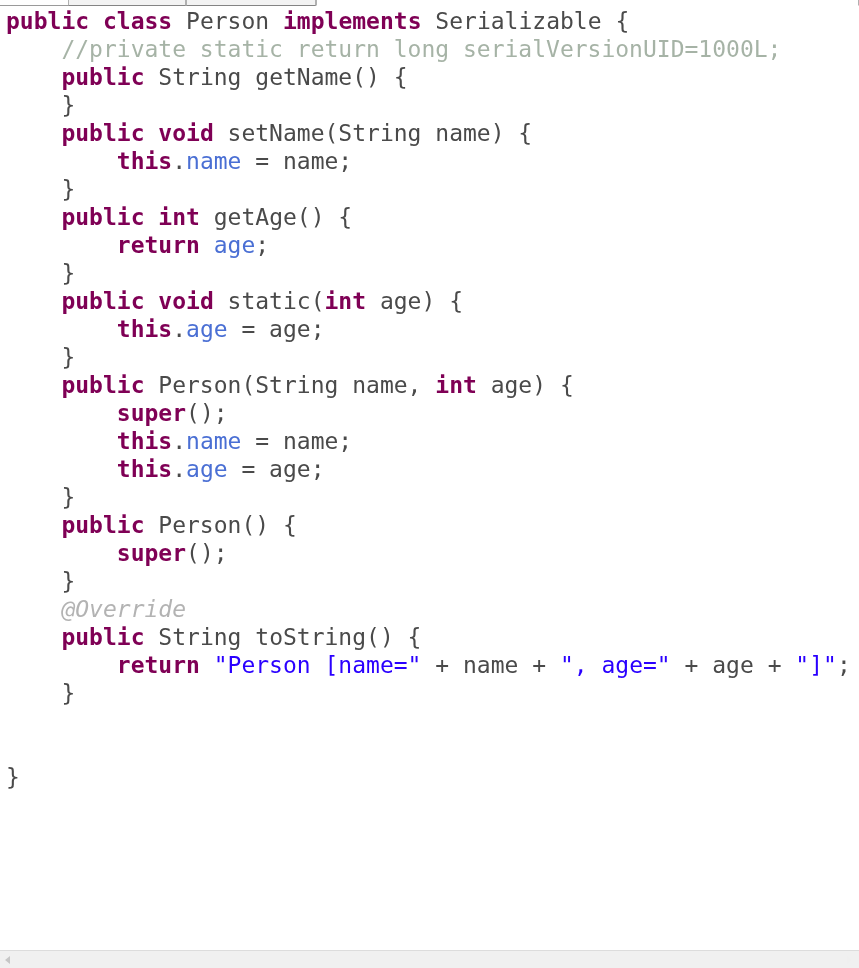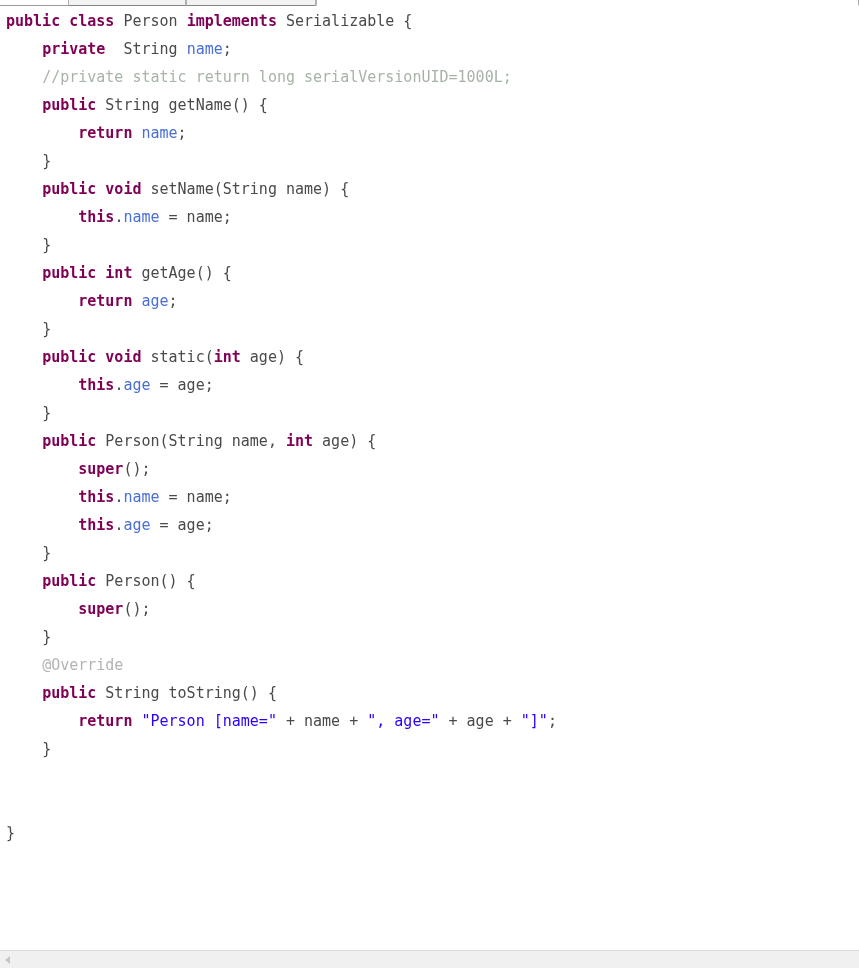--- a/index.html
+++ b/index.html
@@ -66,33 +66,33 @@
     width: 859px; height: 930px;
     background: #ffffff;
     overflow: hidden;
   }
   .line {
     position: relative;
     height: 28px;
     line-height: 28px;
     white-space: pre;
     font-family: "DejaVu Sans Mono", "Liberation Mono", monospace;
-    font-size: 15px;
+    font-size: 23px;
     letter-spacing: 0px;
     color: #4a4a4a;
     padding-left: 6px;
   }
   .line.hl { background: #e6ecf7; }
 
   
   .kw   { color: #7f0055; font-weight: bold; }   
   .fld  { color: #4a6fd4; }                      
   .str  { color: #2a00ff; }                      
   .cmt  { color: #a6b3a6; }                      
-  .ann  { color: #b3b3b3; }                      
+  .ann  { color: #b3b3b3; font-style: italic; }                      
   .pln  { color: #4a4a4a; }
 
   .warn {
     
     background-image:
       linear-gradient(45deg, transparent 45%, #c9ad42 45%, #c9ad42 55%, transparent 55%),
       linear-gradient(-45deg, transparent 45%, #c9ad42 45%, #c9ad42 55%, transparent 55%);
     background-size: 5px 4px;
     background-repeat: repeat-x;
     background-position: 0 bottom;
@@ -163,24 +163,22 @@
       <div class="fold-marker" style="top: 318px;"></div>
       <div class="fold-marker" style="top: 402px;"></div>
       <div class="fold-marker" style="top: 486px;"></div>
       <div class="fold-marker" style="top: 626px;"></div>
       <div class="fold-marker" style="top: 738px;"></div>
     </div>
   <div id="leftrule"></div>
 
   <div id="code">
       <div class="line"><span class="kw">public</span><span class="pln"> </span><span class="kw">class</span><span class="pln"> </span><span class="pln warn">Person</span><span class="pln"> </span><span class="kw">implements</span><span class="pln"> </span><span class="pln">Serializable</span><span class="pln"> {</span></div>
-      <div class="line"><span class="pln">    </span><span class="kw">private</span><span class="pln">  </span><span class="pln">String</span><span class="pln"> </span><span class="fld">name</span><span class="pln">;</span></div>
       <div class="line"><span class="pln">    </span><span class="cmt">//private static return long serialVersionUID=1000L;</span></div>
       <div class="line"><span class="pln">    </span><span class="kw">public</span><span class="pln"> </span><span class="pln">String</span><span class="pln"> getName() {</span></div>
-      <div class="line"><span class="pln">        </span><span class="kw">return</span><span class="pln"> </span><span class="fld">name</span><span class="pln">;</span></div>
       <div class="line"><span class="pln">    </span><span class="pln">}</span></div>
       <div class="line"><span class="pln">    </span><span class="kw">public</span><span class="pln"> </span><span class="kw">void</span><span class="pln"> setName(String name) {</span></div>
       <div class="line"><span class="pln">        </span><span class="kw">this</span><span class="pln">.</span><span class="fld">name</span><span class="pln"> = name;</span></div>
       <div class="line"><span class="pln">    </span><span class="pln">}</span></div>
       <div class="line"><span class="pln">    </span><span class="kw">public</span><span class="pln"> </span><span class="kw">int</span><span class="pln"> getAge() {</span></div>
       <div class="line"><span class="pln">        </span><span class="kw">return</span><span class="pln"> </span><span class="fld">age</span><span class="pln">;</span></div>
       <div class="line"><span class="pln">    </span><span class="pln">}</span></div>
       <div class="line"><span class="pln">    </span><span class="kw">public</span><span class="pln"> </span><span class="kw">void</span><span class="pln"> static(</span><span class="kw">int</span><span class="pln"> age) {</span></div>
       <div class="line"><span class="pln">        </span><span class="kw">this</span><span class="pln">.</span><span class="fld">age</span><span class="pln"> = age;</span></div>
       <div class="line"><span class="pln">    </span><span class="pln">}</span></div>

